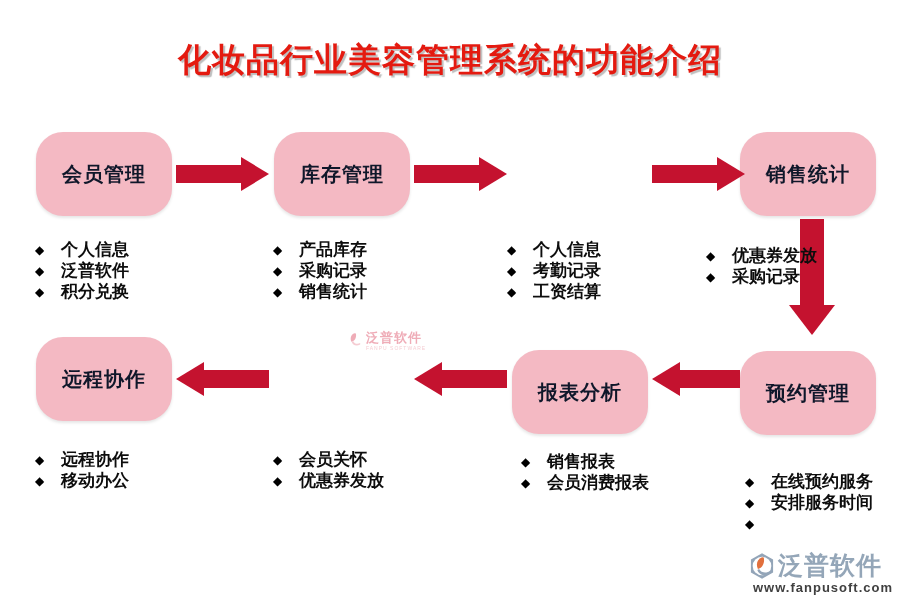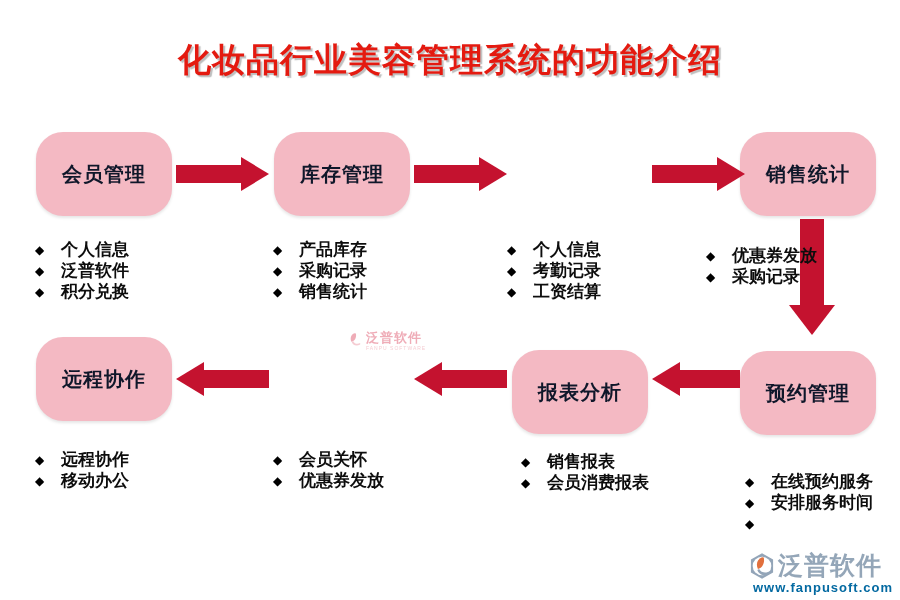--- a/index.html
+++ b/index.html
@@ -35,21 +35,21 @@
   .wm{position:absolute;left:346px;top:331px;display:flex;align-items:flex-start;opacity:0.55;}
   .wm-icon{width:17px;height:17px;margin-right:3px;}
   .wm-txt{display:flex;flex-direction:column;line-height:1;}
   .wm-name{font-size:13px;font-weight:bold;color:#e2697e;letter-spacing:1px;}
   .wm-sub{font-size:5px;color:#eda3ae;letter-spacing:1px;margin-top:2px;}
   
   .footer-logo{position:absolute;left:748px;top:549px;width:150px;}
   .fl-top{display:flex;align-items:center;}
   .fl-icon{width:28px;height:28px;margin-right:2px;flex:0 0 auto;}
   .fl-name{font-size:25px;font-weight:bold;color:#94a6b8;letter-spacing:1px;white-space:nowrap;}
-  .fl-url{font-size:13px;font-weight:bold;color:#0369a1;letter-spacing:1px;margin-top:-2px;text-align:center;white-space:nowrap;}
+  .fl-url{font-size:13px;font-weight:bold;color:#404040;letter-spacing:1px;margin-top:-2px;text-align:center;white-space:nowrap;}
 </style>
 </head>
 <body>
 
 <div class="canvas">
 
   <h1 class="title">化妆品行业美容管理系统的功能介绍</h1>
 
   <div class="node" style="left:36px;top:132px">
       <span>会员管理</span>

